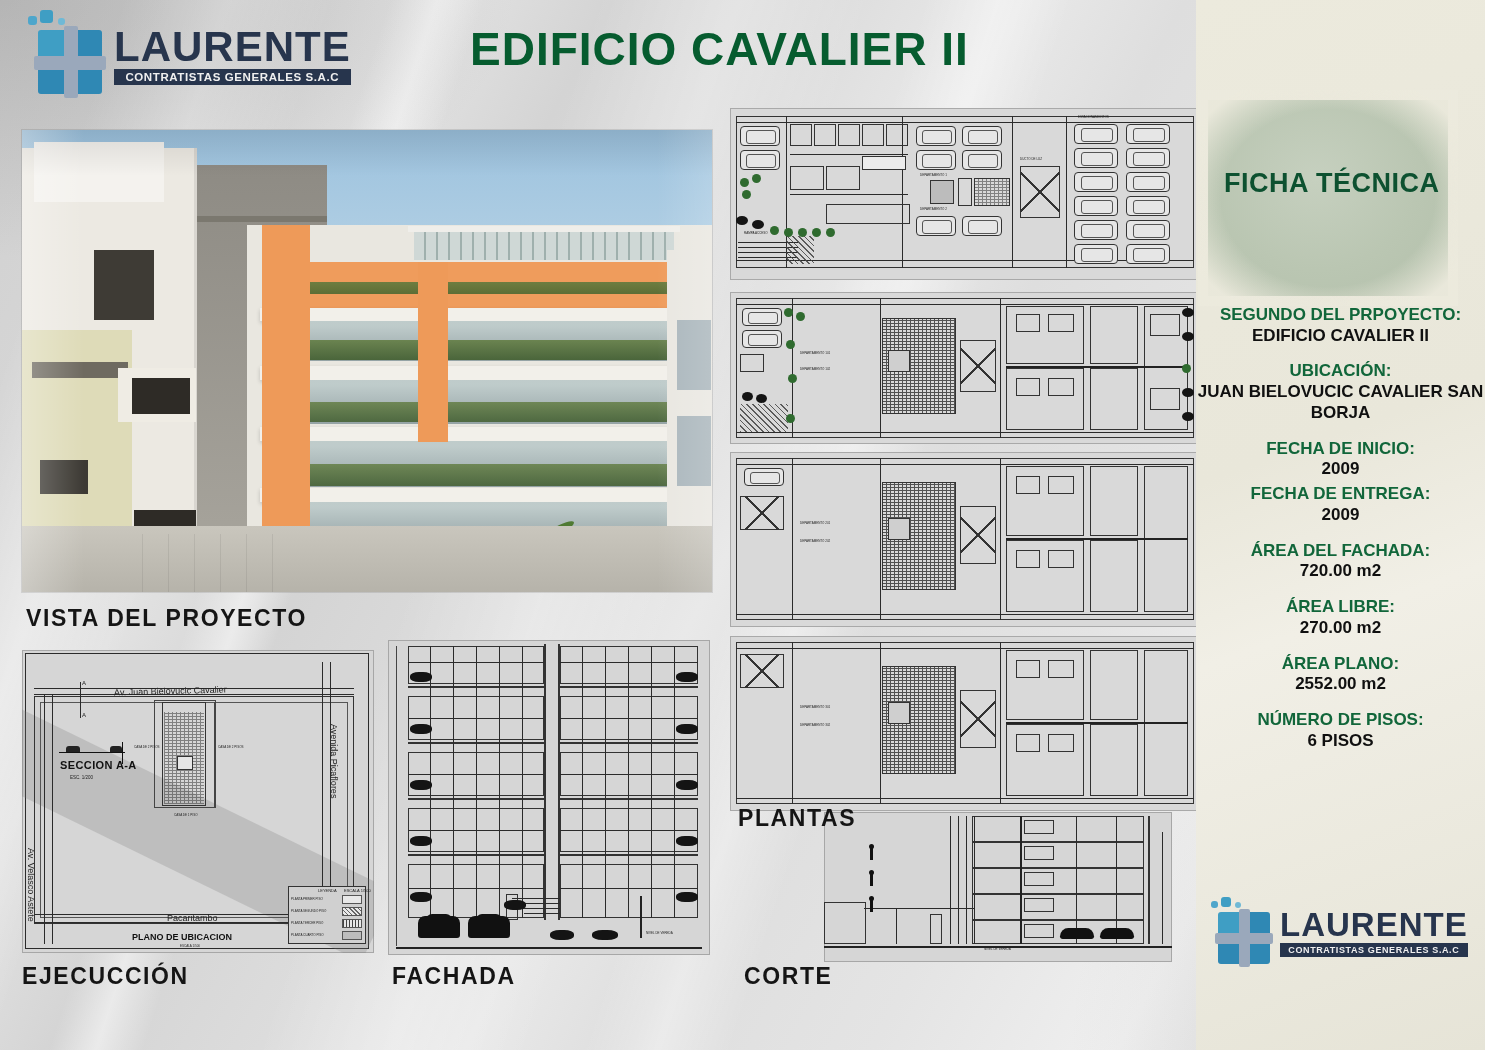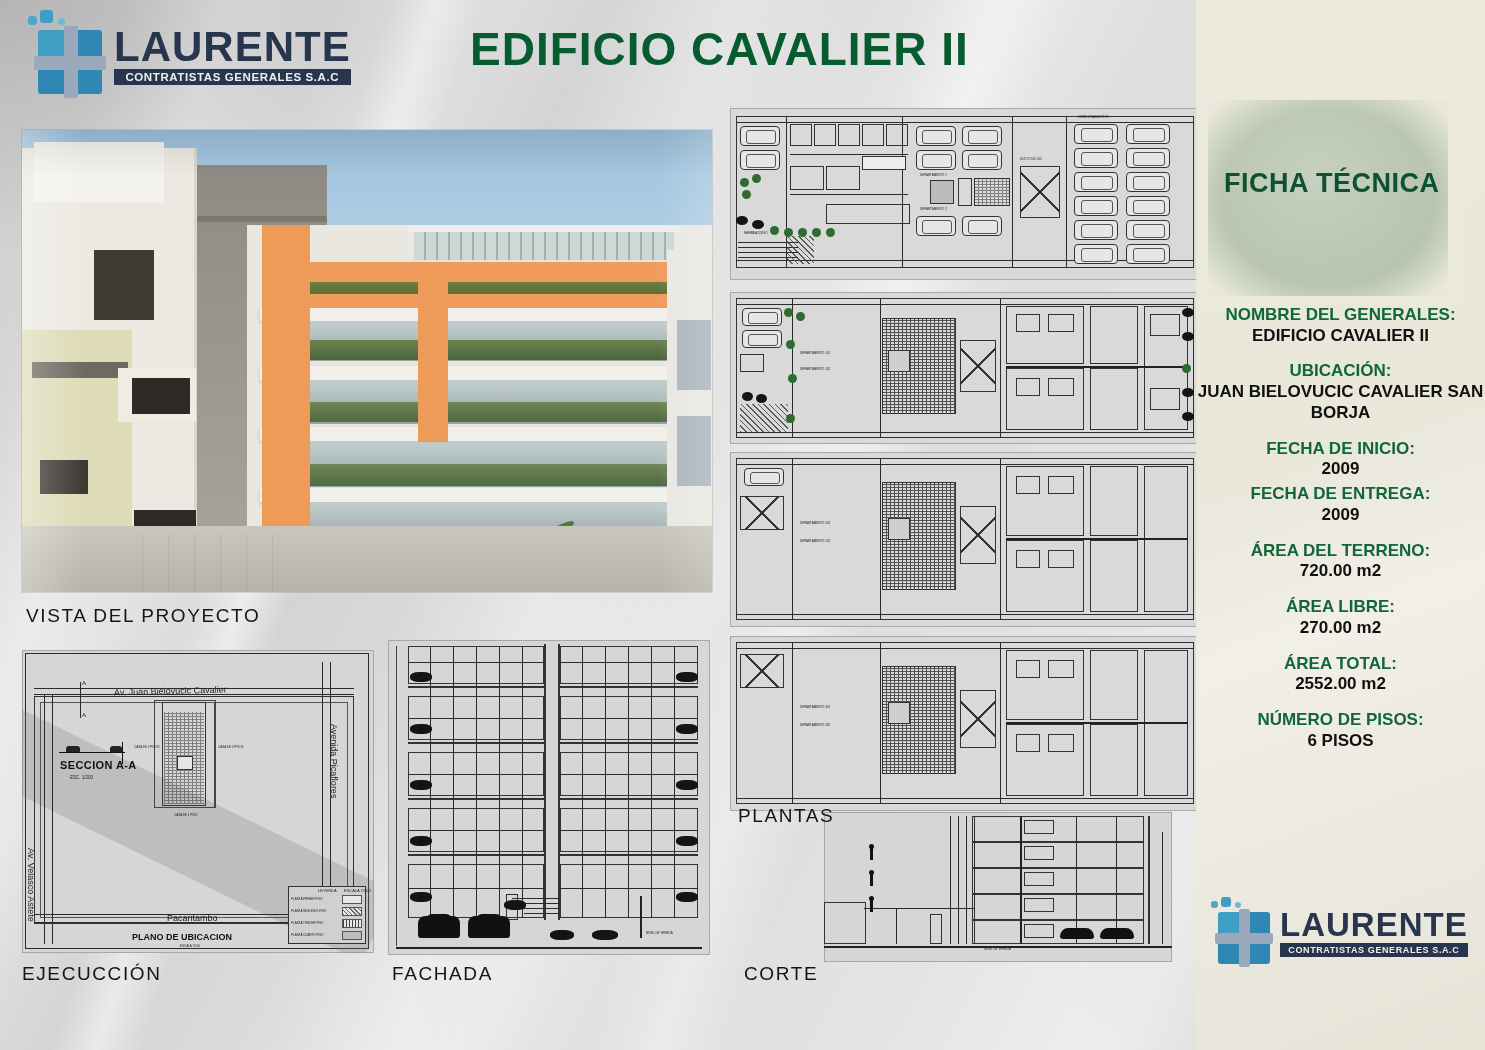--- a/index.html
+++ b/index.html
@@ -90,22 +90,22 @@
   .palm .frond { position:absolute; width:46px; height:10px; border-radius:50%;
                  background:#4f7a33; transform-origin:0 50%; }
   .addr { position:absolute; color:#d8d8d8; font-weight:bold; font-size:40px;
           line-height:.86; letter-spacing:-2px; text-shadow:0 1px 2px rgba(0,0,0,.35); }
   .handicap { position:absolute; width:18px; height:20px; background:#f2f2f2; }
   .handicap::after { content:"♿"; position:absolute; left:1px; top:0; font-size:15px; color:#2a4b8d; }
   .photo-vignette { position:absolute; inset:0;
      background:linear-gradient(90deg,rgba(255,255,255,.30),rgba(255,255,255,0) 9%,rgba(255,255,255,0) 92%,rgba(255,255,255,.18)),
                 linear-gradient(180deg,rgba(0,0,0,.10),rgba(0,0,0,0) 10%); }
 
-  .caption { position:absolute; z-index:6; font-size:19px; color:#151515;
-             letter-spacing:1.6px; font-weight:normal; }
+  .caption { position:absolute; z-index:6; font-size:23px; color:#151515;
+             letter-spacing:1.6px; font-weight:bold; }
 
   
   .cad { position:absolute; z-index:4; background:#d9d9d9;
          box-shadow:inset 0 0 0 1px rgba(0,0,0,.22); overflow:hidden; }
   .cadline { position:absolute; background:#2b2b2b; }
   .h { height:1px; } .v { width:1px; }
   .cadbox { position:absolute; border:1px solid #333; }
   .cadbox-t { position:absolute; border:1px solid #555; background:rgba(255,255,255,.5); }
   .car { position:absolute; border:1px solid #333; border-radius:4px; background:#e6e6e6; }
   .car::before { content:""; position:absolute; left:14%; top:18%; width:72%; height:64%;
@@ -656,45 +656,45 @@
 </div>
 
 <div class="caption" style="left:744px;top:963px;">CORTE</div>
 
 <div id="ficha-panel"></div>
 <div id="ficha-head"></div>
 <div id="ficha-title">FICHA TÉCNICA</div>
 
 <div id="ficha-body">
   <div class="fg">
-    <div class="lbl">NOMBRE DEL GENERALES:</div>
+    <div class="lbl">SEGUNDO DEL PRPOYECTO:</div>
     <div class="val">EDIFICIO  CAVALIER II</div>
   </div>
   <div class="fg">
     <div class="lbl">UBICACIÓN:</div>
     <div class="val">JUAN BIELOVUCIC CAVALIER SAN BORJA</div>
   </div>
   <div class="fg" style="margin-bottom:4px;">
     <div class="lbl">FECHA DE INICIO:</div>
     <div class="val">2009</div>
   </div>
   <div class="fg">
     <div class="lbl">FECHA DE ENTREGA:</div>
     <div class="val">2009</div>
   </div>
   <div class="fg">
-    <div class="lbl">ÁREA DEL TERRENO:</div>
+    <div class="lbl">ÁREA DEL FACHADA:</div>
     <div class="val">720.00 m2</div>
   </div>
   <div class="fg">
     <div class="lbl">ÁREA LIBRE:</div>
     <div class="val">270.00 m2</div>
   </div>
   <div class="fg">
-    <div class="lbl">ÁREA TOTAL:</div>
+    <div class="lbl">ÁREA PLANO:</div>
     <div class="val">2552.00 m2</div>
   </div>
   <div class="fg">
     <div class="lbl">NÚMERO DE PISOS:</div>
     <div class="val">6 PISOS</div>
   </div>
 </div>
 
 <div id="logo-bottom">
   <div class="logo-wrap">

